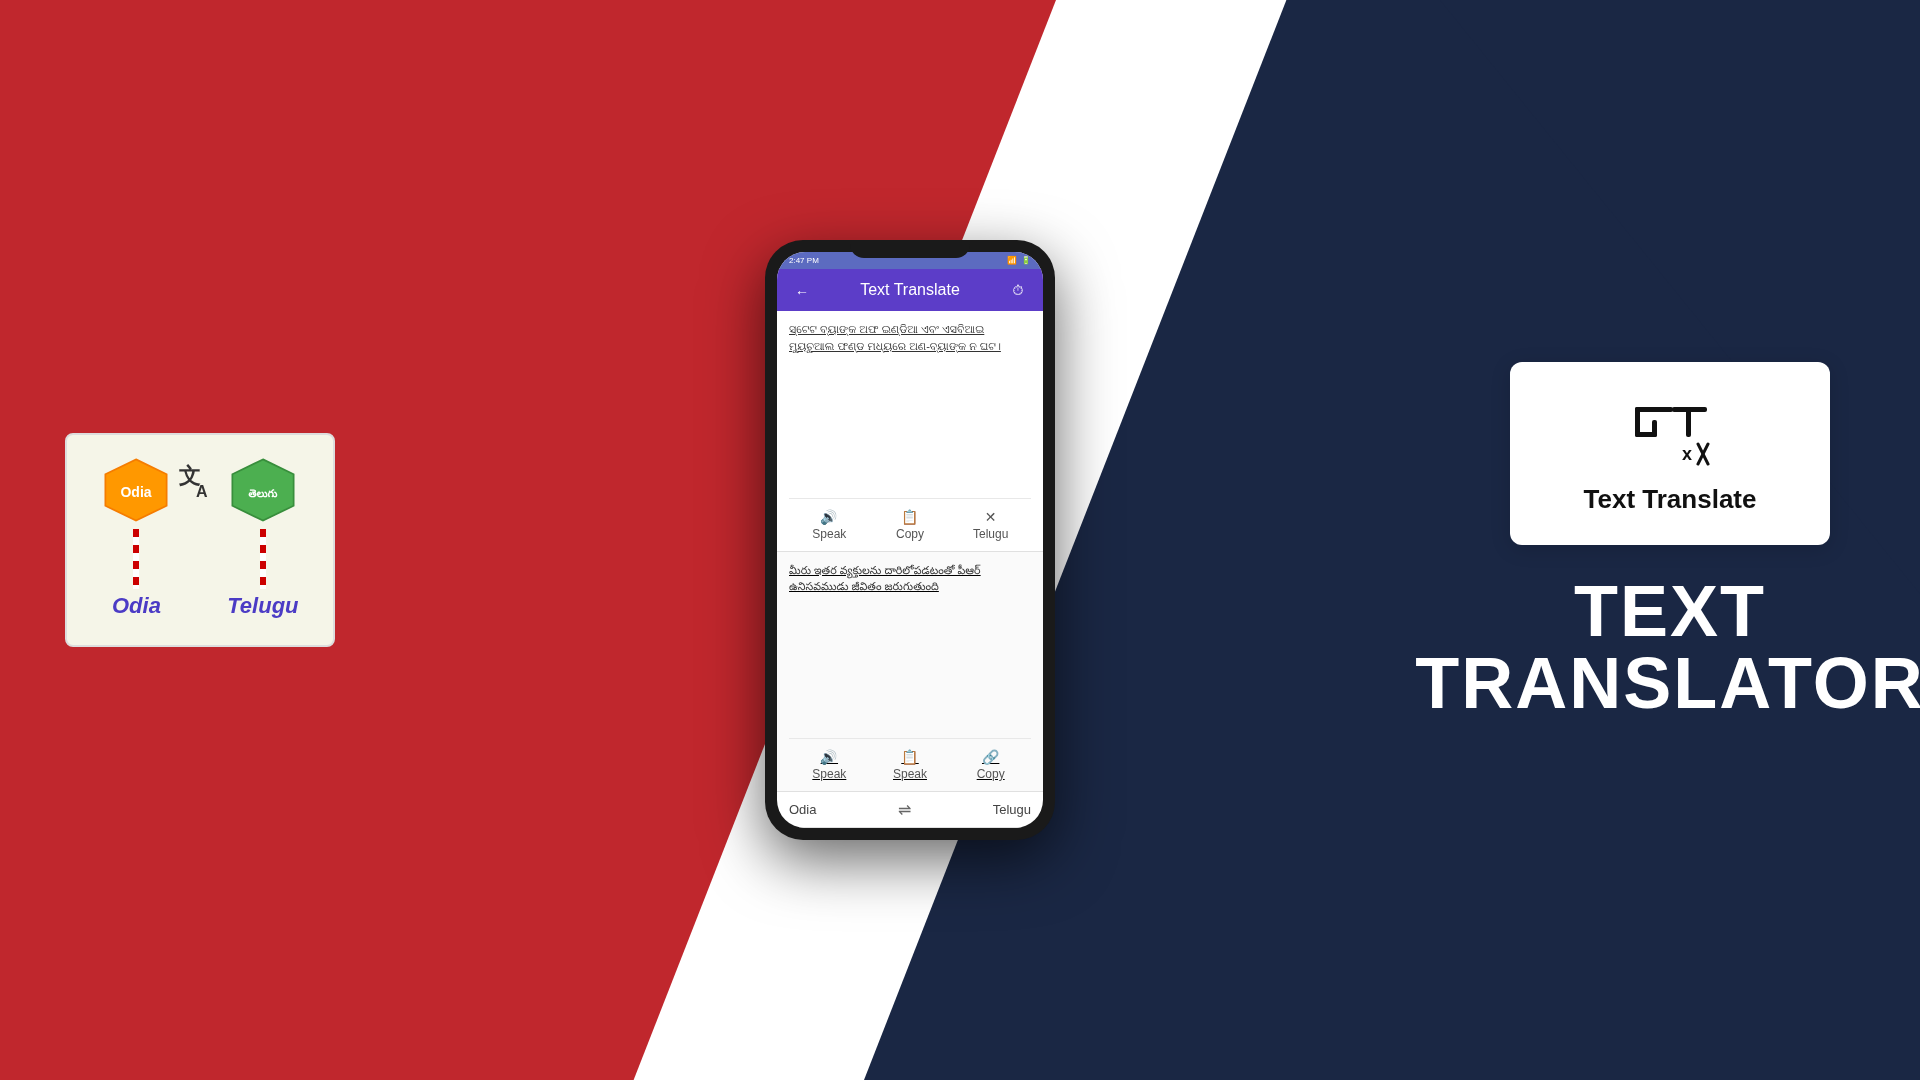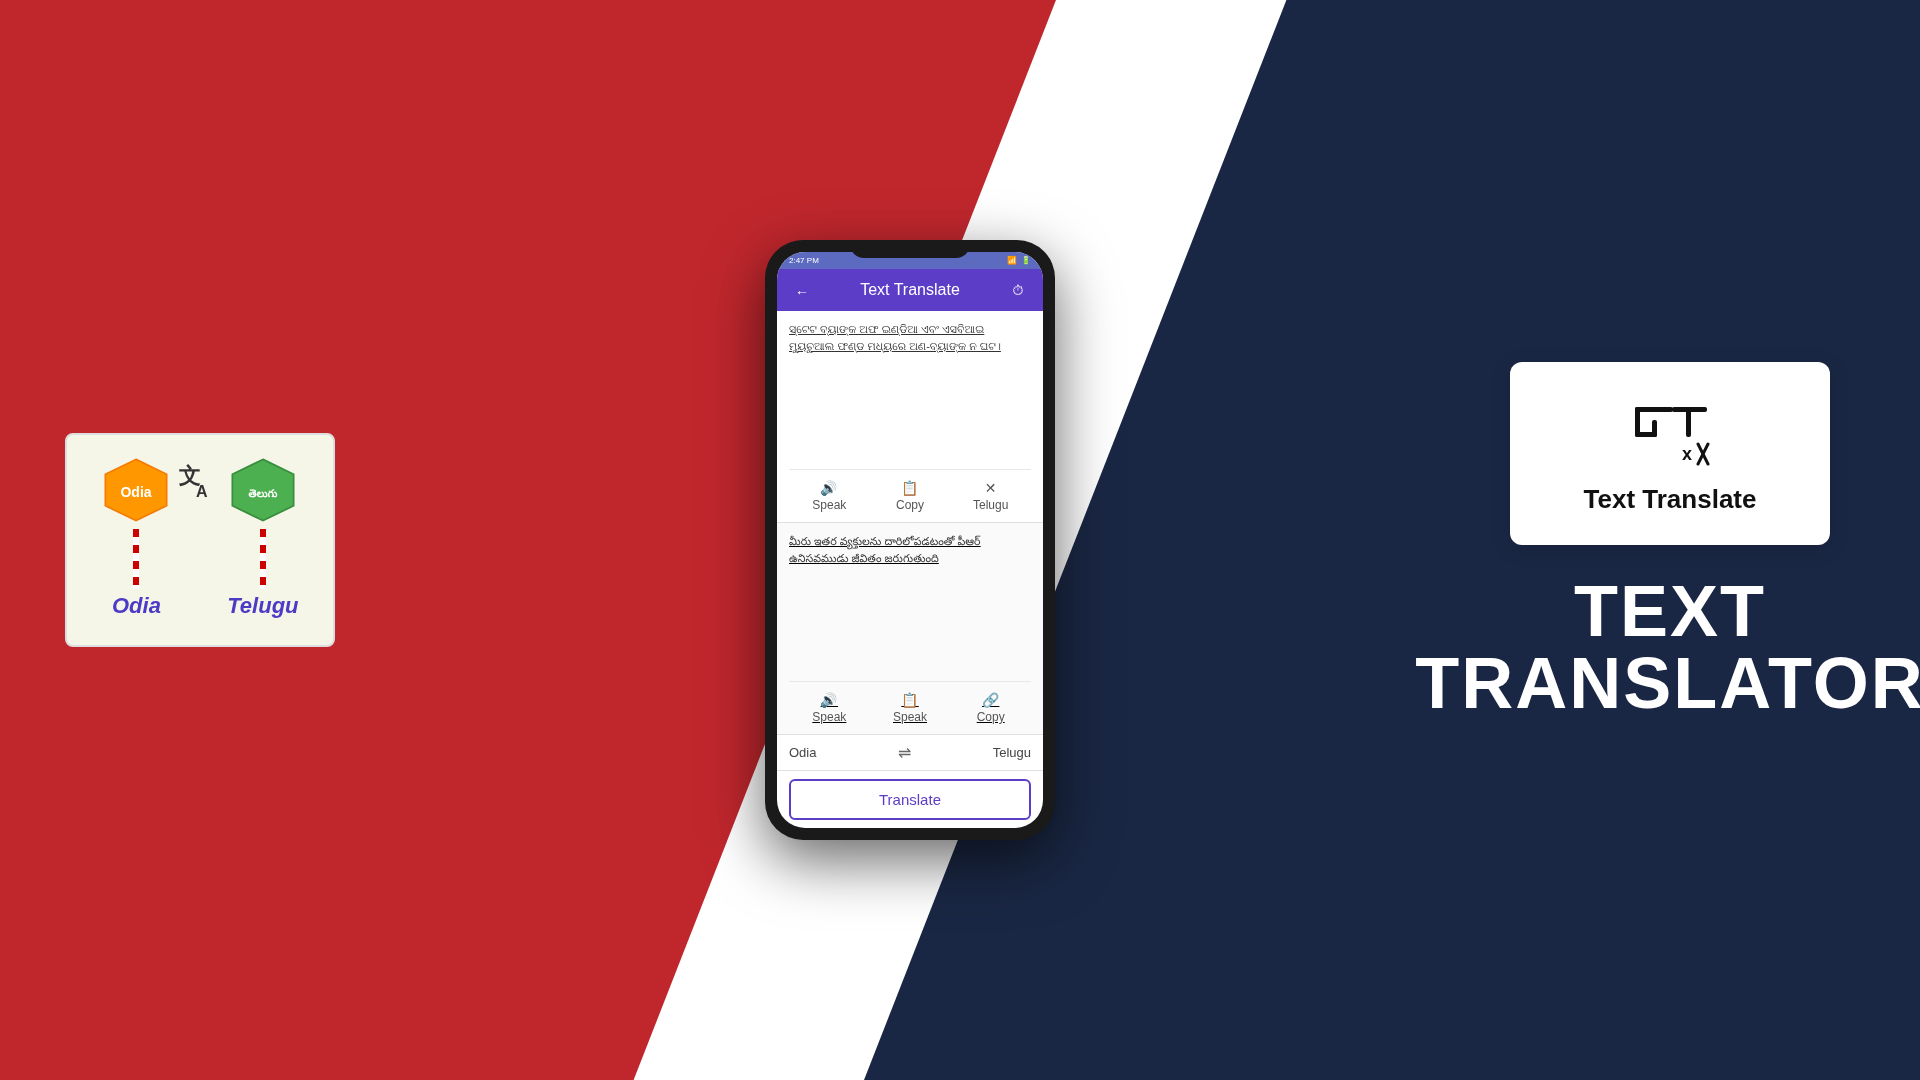--- a/index.html
+++ b/index.html
@@ -487,21 +487,20 @@
             </button>
           </div>
         </div>
 
         <div class="lang-selector">
           <span class="lang-name">Odia</span>
           <span class="swap-icon">⇌</span>
           <span class="lang-name">Telugu</span>
         </div>
 
-        <button class="translate-btn">Translate</button>
 
       </div>
     </div>
   </div>
 
   <div class="right-panel">
 
     <div class="app-info-card">
       <div class="gt-icon">
         <svg width="80" height="80" viewBox="0 0 80 80">

